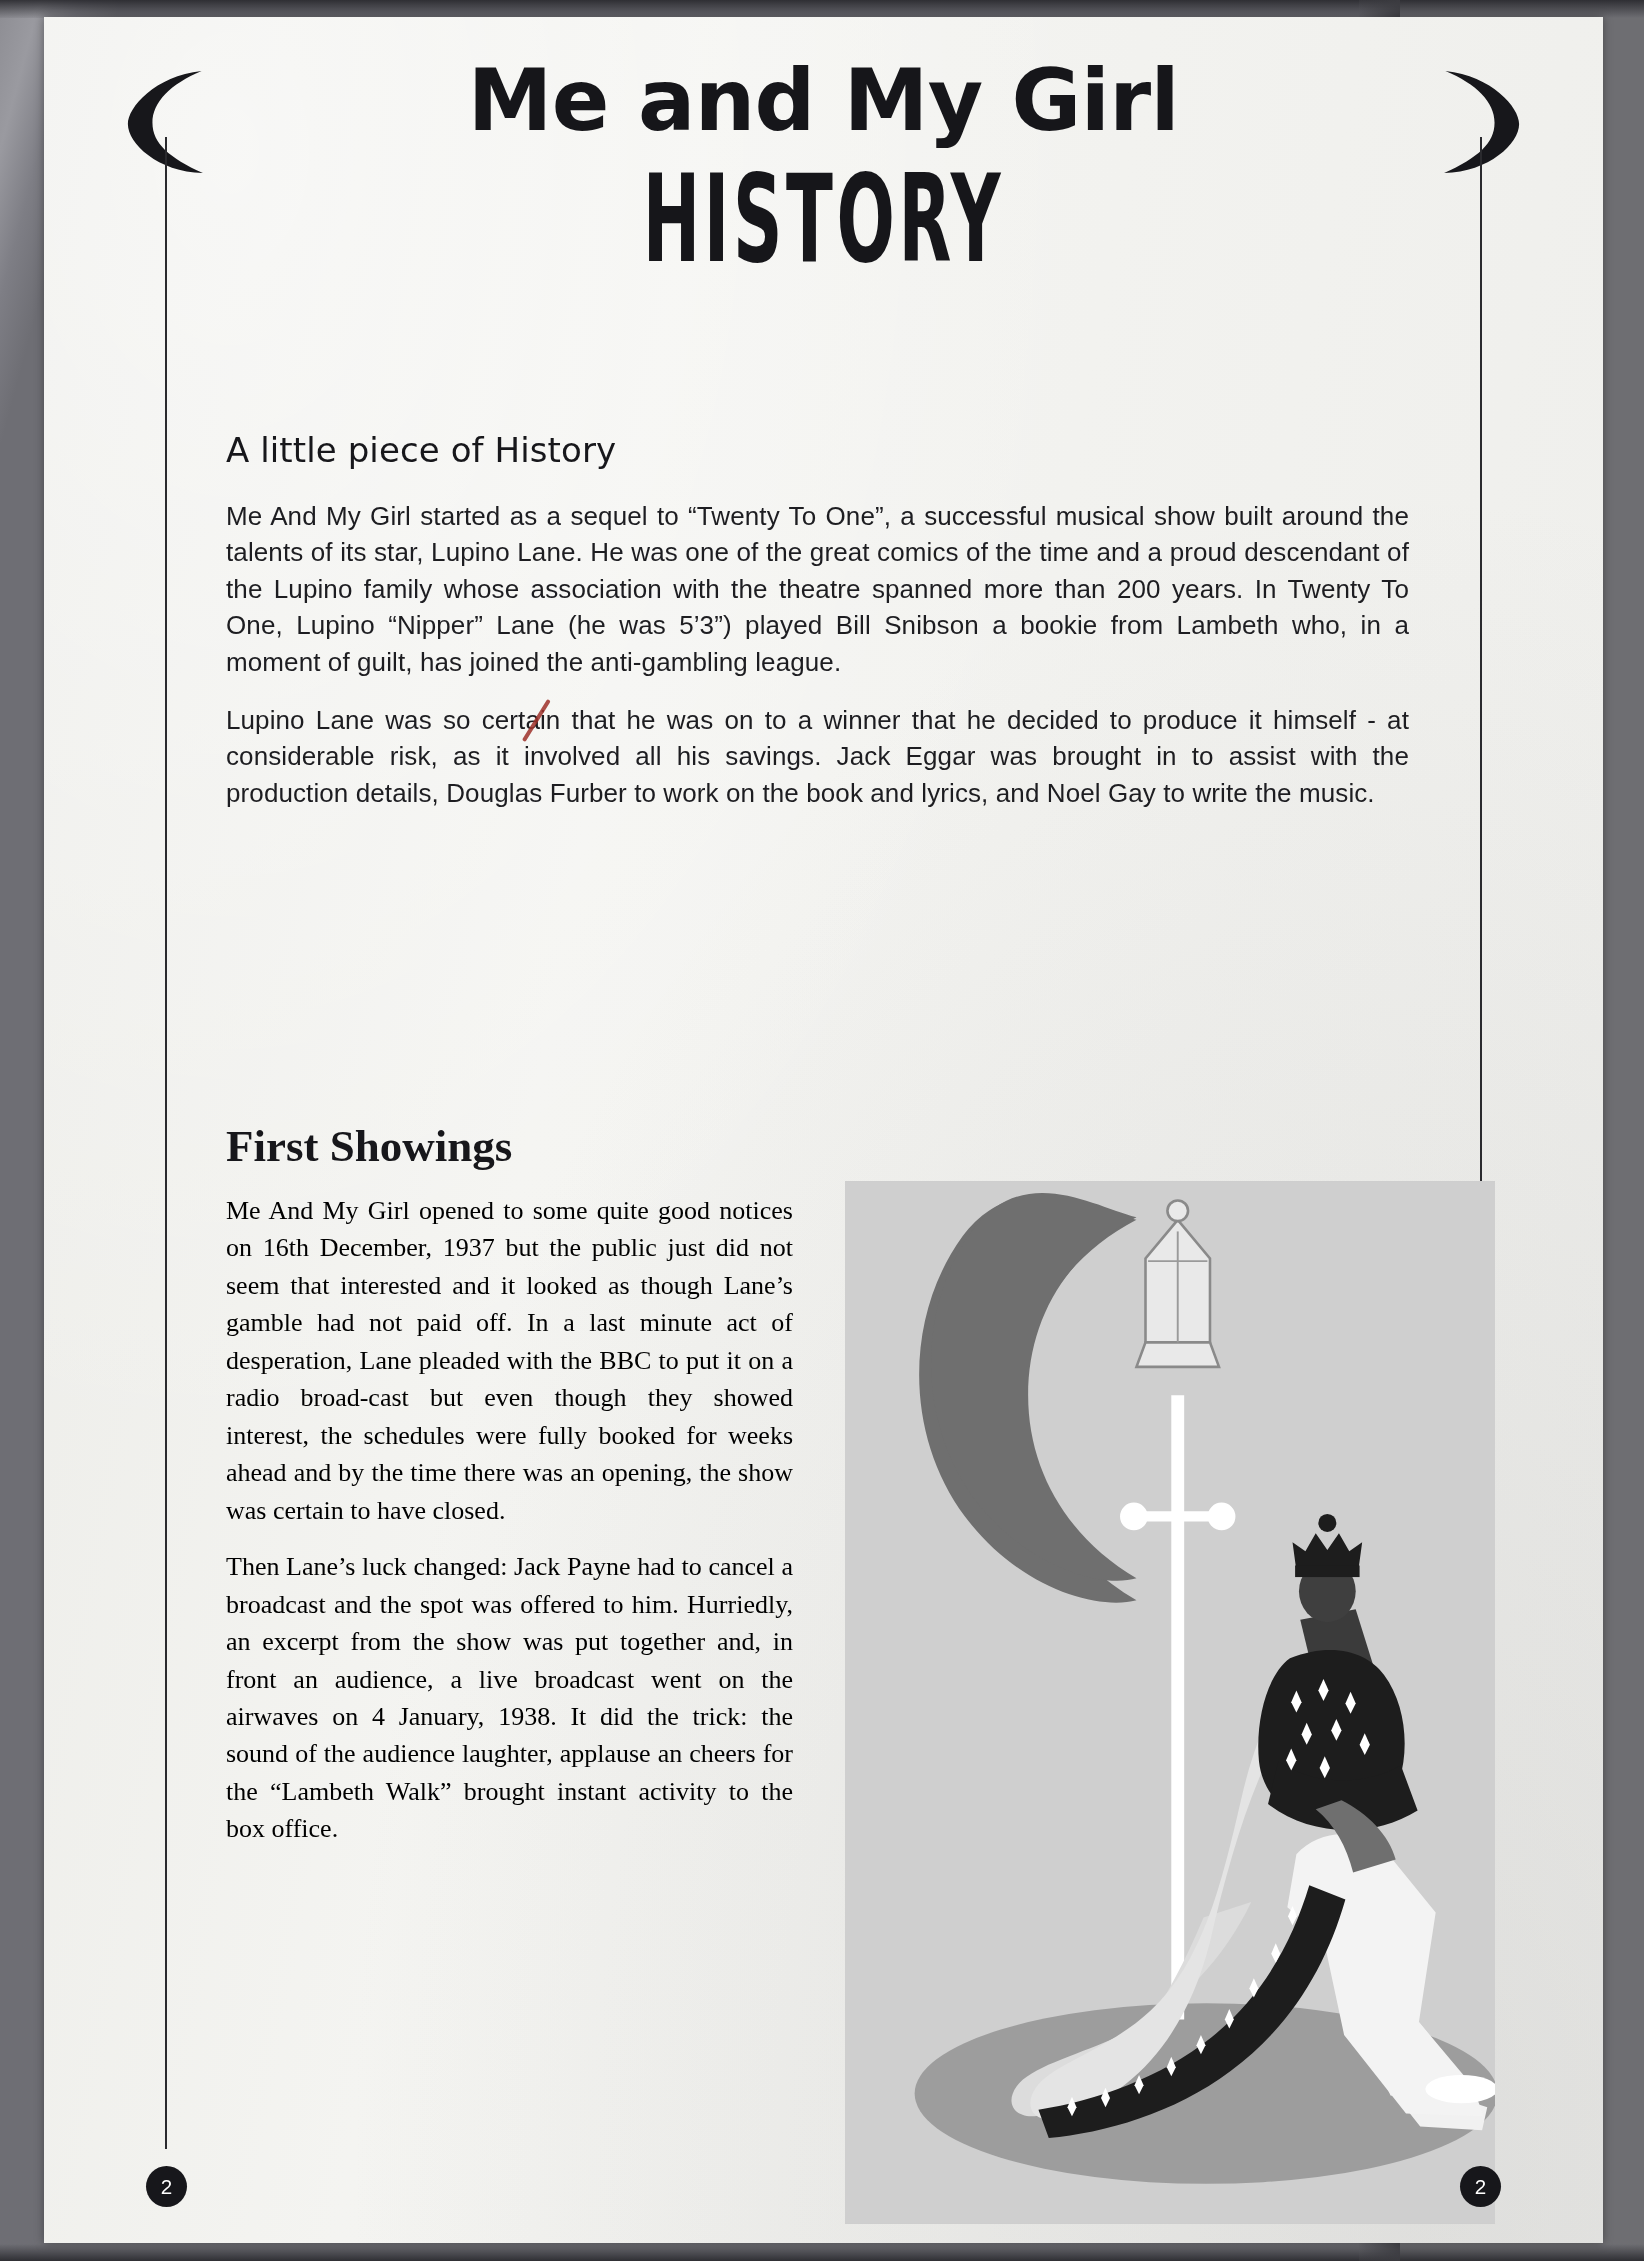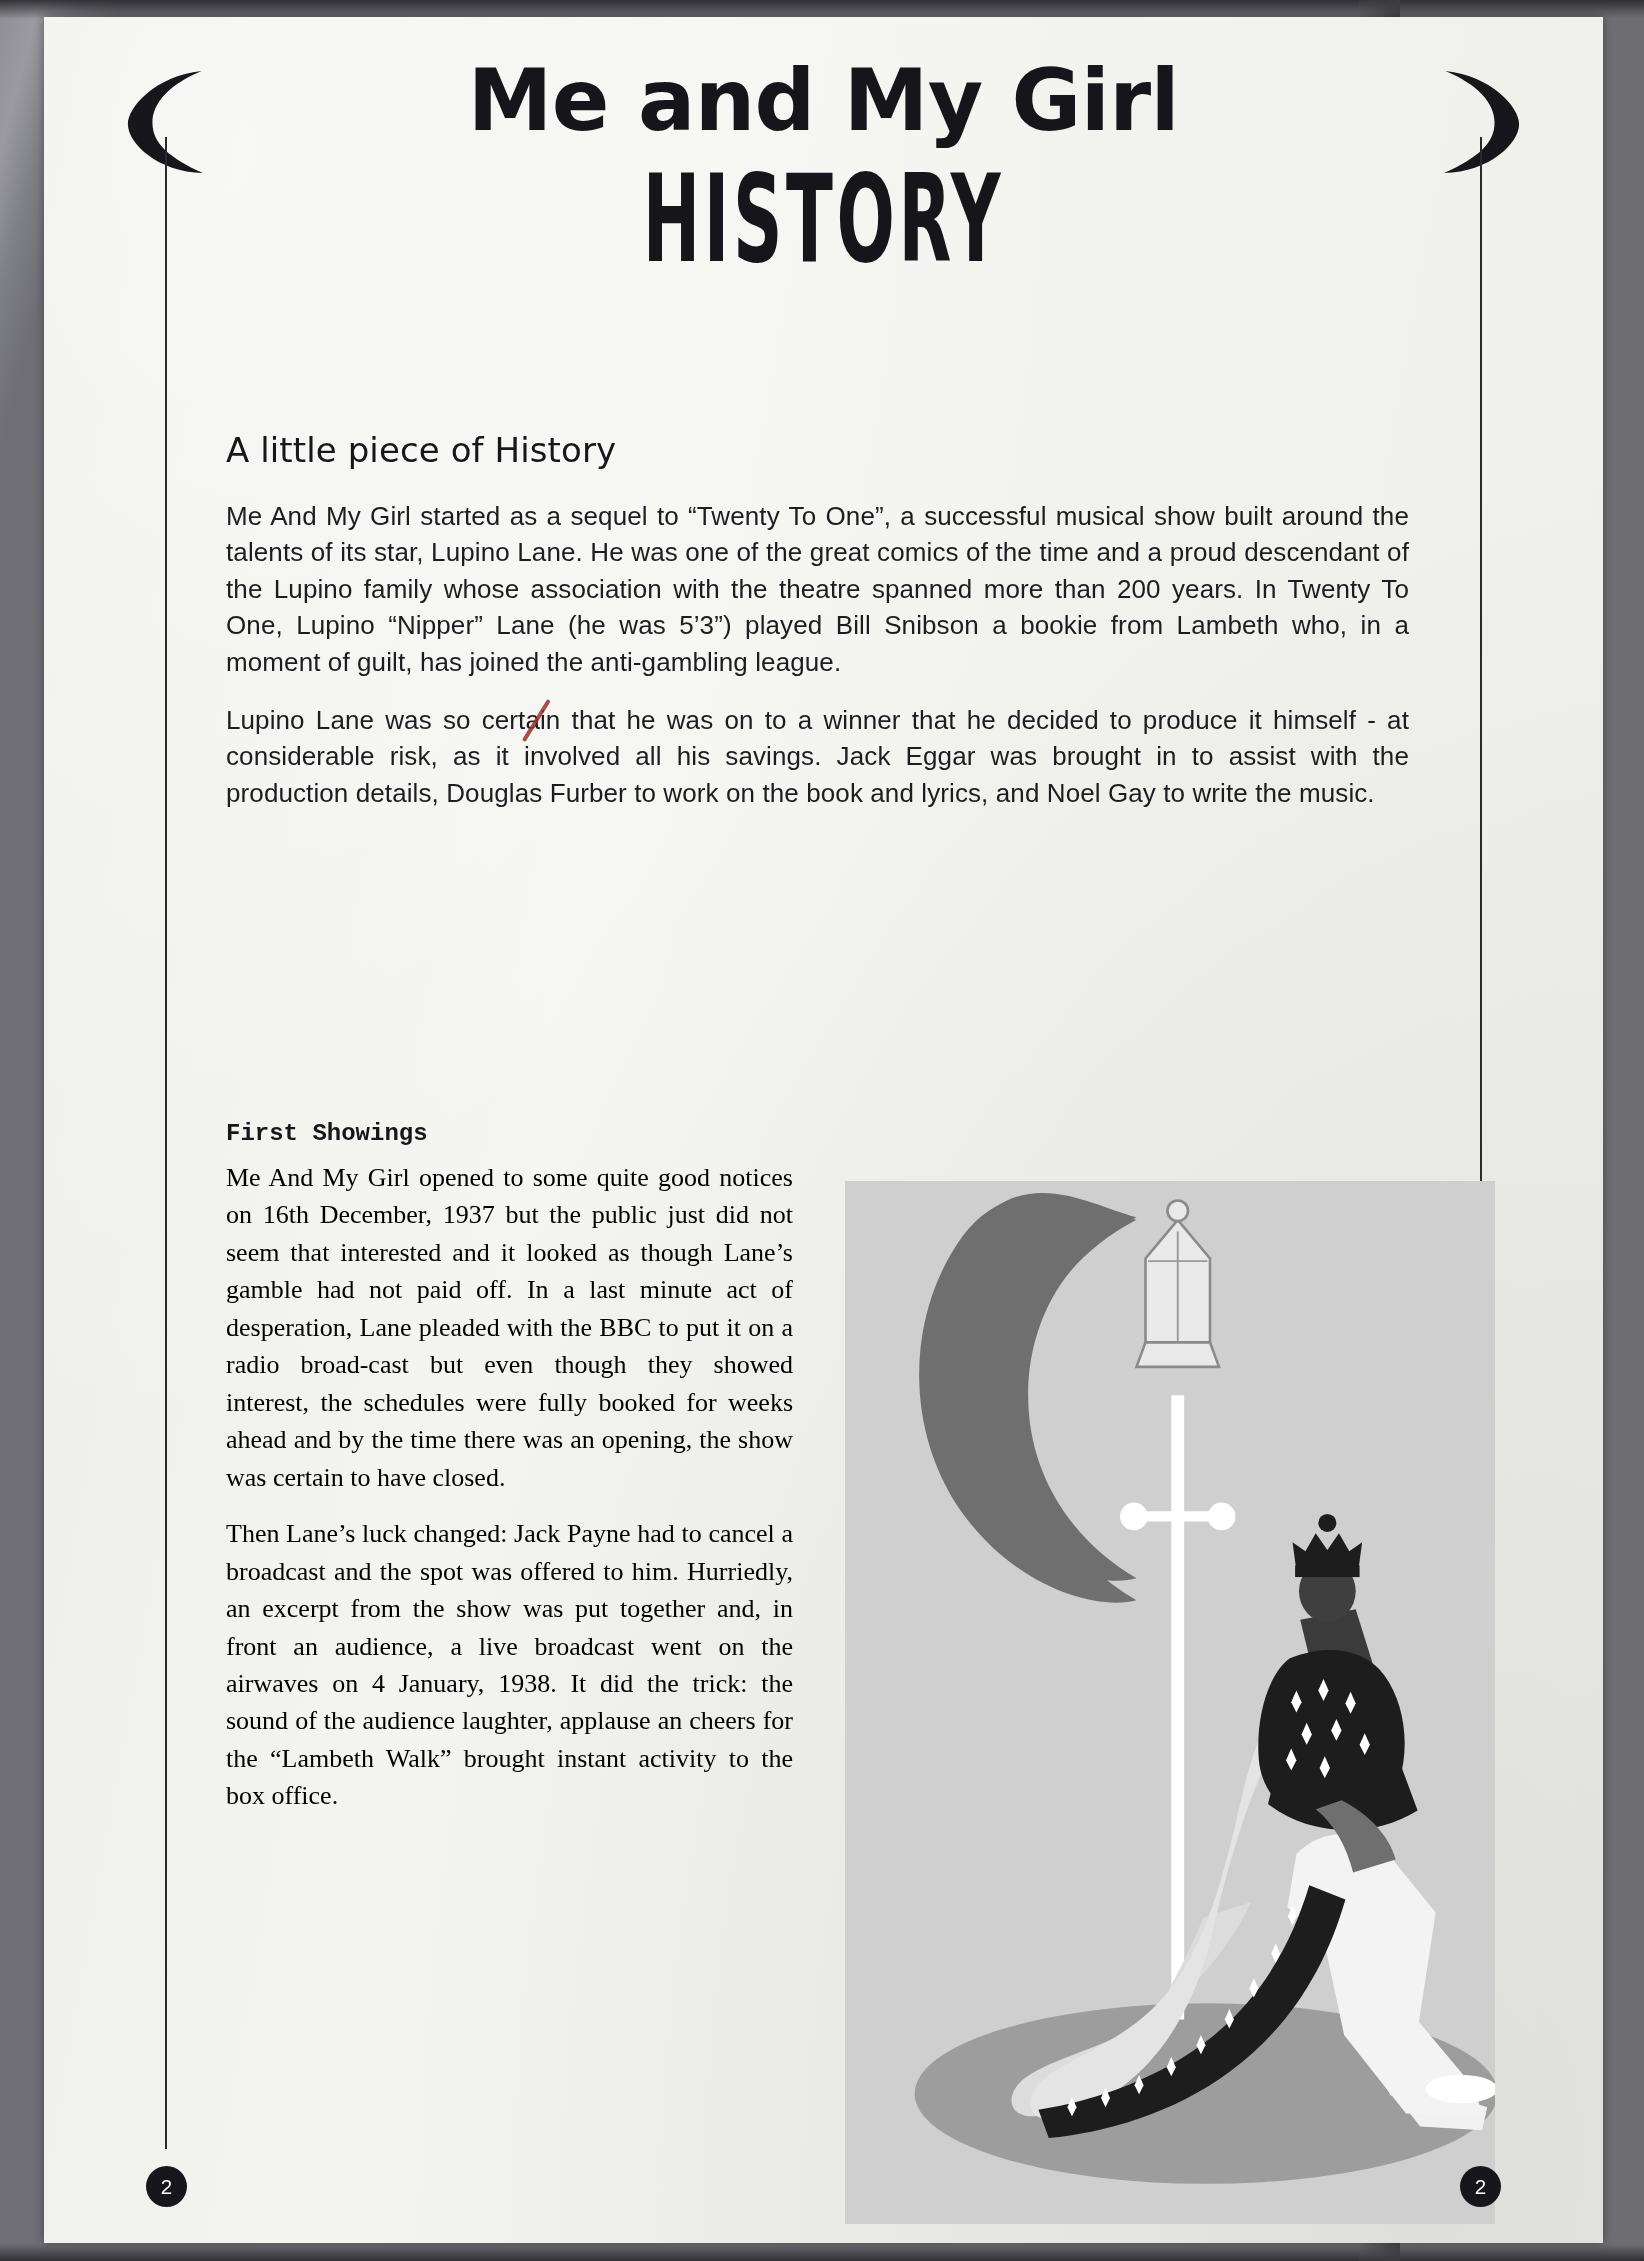--- a/index.html
+++ b/index.html
@@ -159,25 +159,25 @@
   }
 
   
   .lower {
     position: absolute;
     left: 182px;
     top: 1103px;
     width: 1199px;
   }
   h2.section2 {
-    font-family: Liberation Mono, monospace;
+    font-family: Liberation Serif, serif;
     font-weight: bold;
-    font-size: 24px;
+    font-size: 45px;
     color: #17171b;
-    margin: 0 0 12px 0;
+    margin: 0 0 20px 0;
   }
   .col-text {
     width: 567px;
   }
   .col-text p {
     font-family: Liberation Serif, serif;
     font-size: 26px;
     line-height: 1.44;
     color: #000000;
     text-align: justify;

